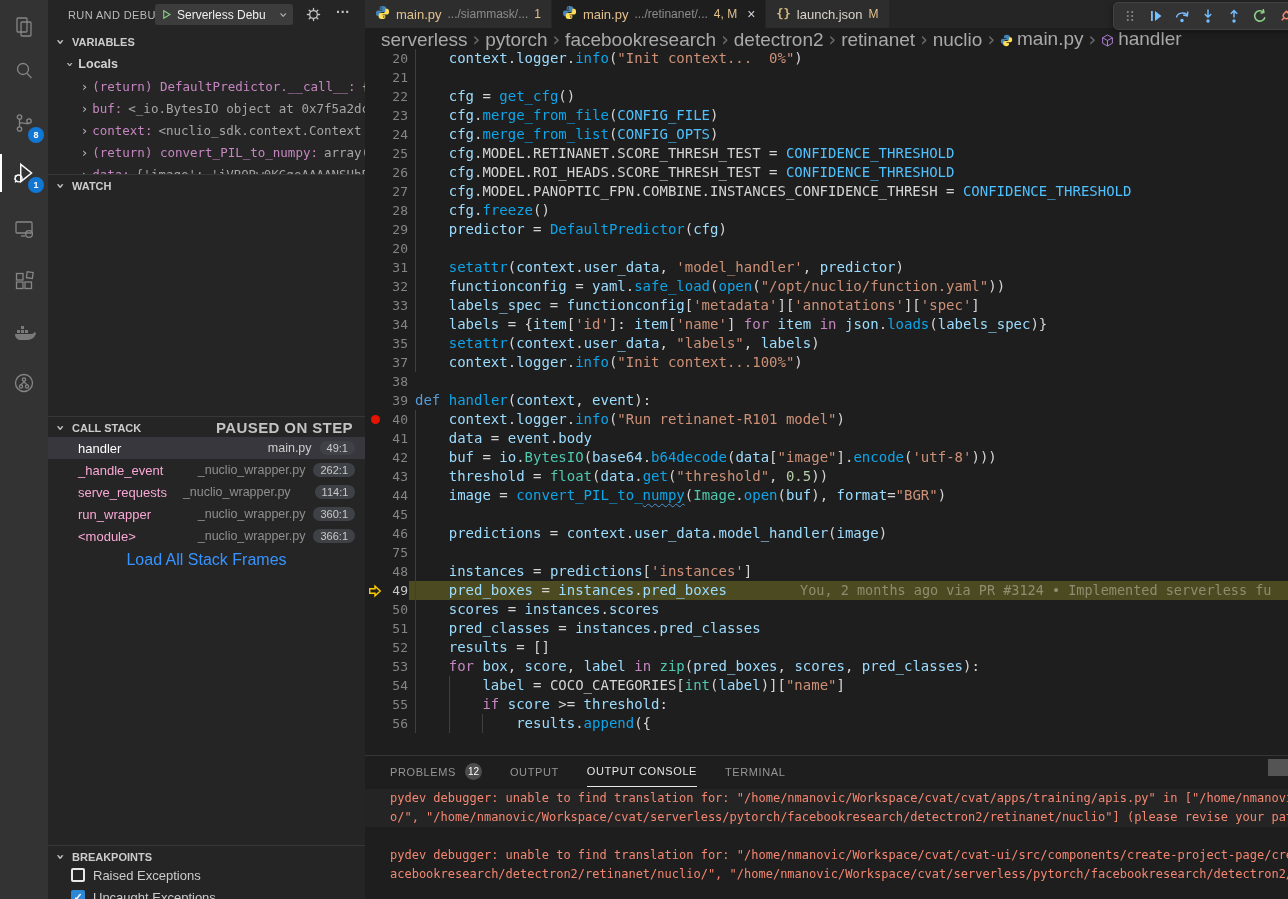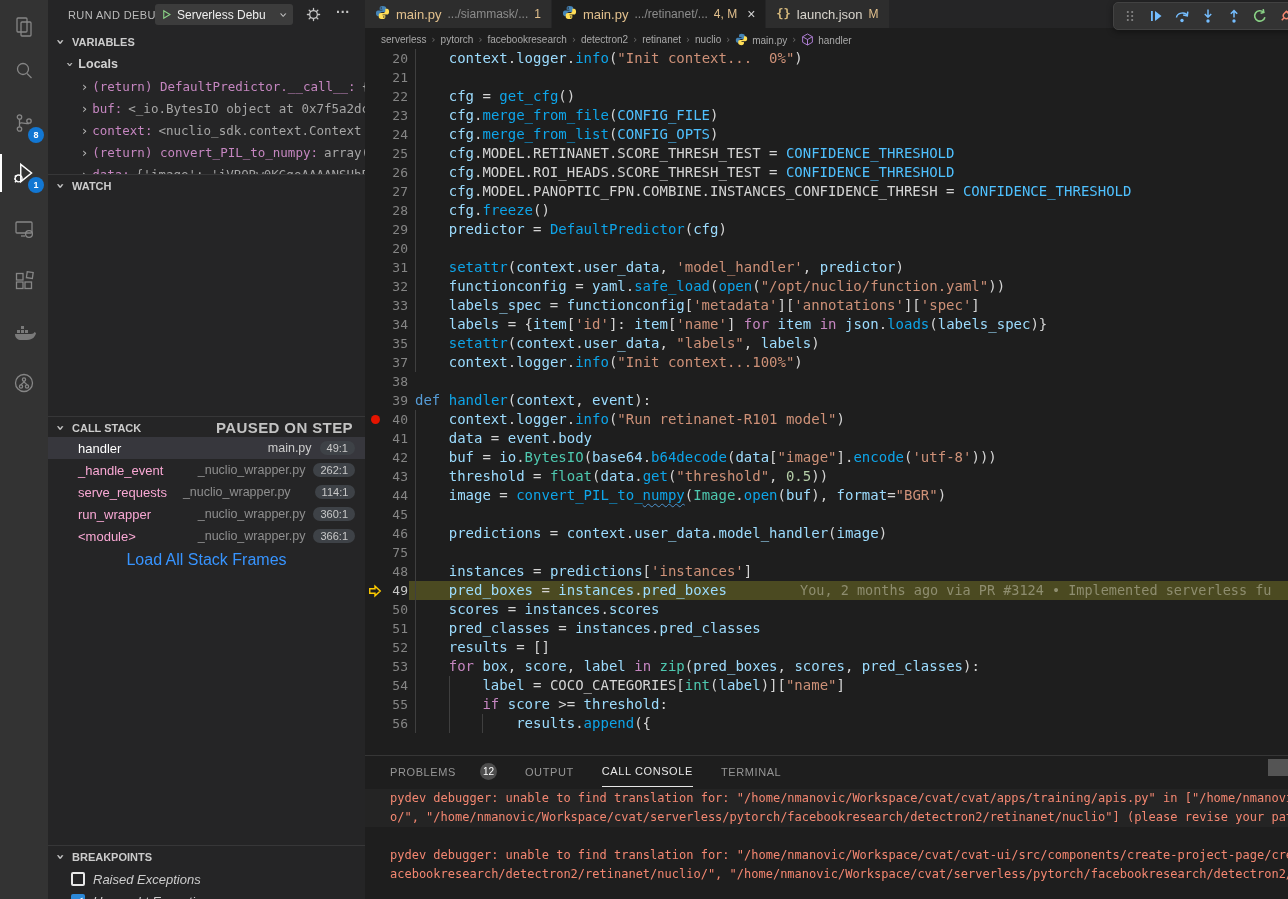--- a/index.html
+++ b/index.html
@@ -35,38 +35,38 @@
   .vval{color:#a6a6a6;font-family:"DejaVu Sans Mono",monospace;font-size:12.5px;margin-left:6px;}
   .stack-row{position:absolute;left:0;right:0;height:22px;display:flex;align-items:center;font-size:13px;padding:0 10px 0 30px;box-sizing:border-box;}
   .stack-row.sel{background:#37373d;}
   .stack-row .fname{color:#f9a8d4;flex:0 0 auto;}
   .stack-row.sel .fname{color:#ffffff;}
   .stack-row .ffile{color:#8f8f8f;margin-left:auto;margin-right:8px;font-size:12.5px;}
   .stack-row.sel .ffile{color:#cccccc;}
   .stack-badge{background:#3e4247;color:#c9c9c9;font-size:11px;border-radius:9px;padding:1px 7px;}
   .stack-link{position:absolute;left:0;right:0;top:549px;height:22px;display:flex;align-items:center;justify-content:center;
               color:#3794ff;font-size:16px;cursor:pointer;}
-  .bp-row{position:absolute;left:0;right:0;height:22px;display:flex;align-items:center;padding-left:23px;font-size:13px;color:#cccccc;gap:8px;font-style:italic;}
+  .bp-row{position:absolute;left:0;right:0;height:22px;display:flex;align-items:flex-start;padding-left:23px;font-size:13px;color:#cccccc;gap:8px;}
   .cbx{width:14px;height:14px;box-sizing:border-box;border:2px solid #e8e8e8;border-radius:2px;background:transparent;flex:0 0 auto;}
   .cbx.checked{border-color:#2b88d8;background:#2b88d8;color:#fff;font-size:11px;line-height:11px;text-align:center;font-weight:bold;}
 
   
   #editor{position:absolute;left:365px;top:0;width:923px;height:899px;background:#1e1e1e;}
   #tabbar{position:absolute;left:0;top:0;right:0;height:28px;background:#252526;display:flex;}
   .tab{height:28px;display:flex;align-items:center;gap:6px;padding:0 10px;background:#2d2d2d;border-right:1px solid #252526;
        box-sizing:border-box;font-size:13px;cursor:pointer;}
   .tab.active{background:#1e1e1e;}
   .tab .label{color:#d8d4cc;}
   .tab.mod .label{color:#e2c08d;}
   .tab .desc{color:#8c8c8c;font-size:12px;}
   .tab .tbadge{color:#e2c08d;font-size:12px;}
   .tab .close{color:#d4d4d4;font-size:14px;margin-left:4px;}
   .json-ico{color:#d7ba7d;font-weight:bold;font-size:12px;font-family:"DejaVu Sans Mono",monospace;}
   #breadcrumbs{position:absolute;left:0;top:28px;right:0;height:22px;display:flex;align-items:center;padding-left:16px;
-               font-size:10px;color:#a9a9a9;white-space:nowrap;}
+               font-size:19px;color:#a9a9a9;white-space:nowrap;}
   .bc-sep{color:#6a6a6a;margin:0 5px;font-family:"DejaVu Sans",sans-serif;}
   .crumb{cursor:pointer;}
   #breadcrumbs .ico{display:inline-flex;margin-right:4px;vertical-align:-2px;}
 
   
   #code{position:absolute;left:0;top:49px;right:0;height:706px;overflow:hidden;
         font-family:"DejaVu Sans Mono",monospace;font-size:14px;}
   .cline{position:relative;height:19px;line-height:19px;white-space:pre;}
   .cur-bg{position:absolute;left:44px;right:0;top:0;bottom:0;background:#4b4a21;}
   .guide{position:absolute;top:0;bottom:0;width:1px;background:#3f3f3f;}
@@ -80,21 +80,21 @@
   .sq{text-decoration:underline wavy #4e94ce 1px;text-underline-offset:3px;}
 
   
   #dbg-toolbar{position:absolute;left:1113px;top:2px;height:26px;background:#333333;border:1px solid #424242;border-radius:5px;
                box-shadow:0 2px 6px rgba(0,0,0,.4);display:flex;align-items:center;padding:0 4px;gap:2px;z-index:30;}
   .dbg-btn{width:24px;height:22px;display:flex;align-items:center;justify-content:center;border-radius:4px;cursor:pointer;}
 
   
   #panel{position:absolute;left:0;top:755px;right:0;bottom:0;background:#1e1e1e;border-top:1px solid rgba(128,128,128,.25);}
   #panel-tabs{height:31px;display:flex;align-items:center;padding-left:25px;gap:28px;font-size:11px;letter-spacing:.6px;color:#969696;}
-  .panel-tab{height:30px;display:flex;align-items:center;gap:24px;cursor:pointer;box-sizing:border-box;}
+  .panel-tab{height:30px;display:flex;align-items:center;gap:9px;cursor:pointer;box-sizing:border-box;}
   .panel-tab.active{color:#e7e7e7;border-bottom:1px solid #e7e7e7;}
   .pbadge{min-width:17px;height:17px;border-radius:9px;background:#4d4d4d;color:#ffffff;font-size:10px;letter-spacing:0;
           display:flex;align-items:center;justify-content:center;}
   #console{position:absolute;left:0;top:33px;right:0;bottom:0;overflow:hidden;
            font-family:"DejaVu Sans Mono",monospace;font-size:12px;line-height:19px;color:#f48771;white-space:pre;}
   .console-msg{padding:0 0 0 25px;}
   .console-msg.hl{background:#242424;}
   .console-msg + .console-msg{margin-top:19px;}
   #panel-scroll{position:absolute;right:0;top:3px;width:20px;height:17px;background:#545454;}
 </style>
@@ -374,21 +374,21 @@
   <div id="panel">
     <div id="panel-tabs">
       <div class="panel-tab">
         <span>PROBLEMS</span>
         <span class="pbadge">12</span>
       </div>
       <div class="panel-tab">
           <span>OUTPUT</span>
         </div>
       <div class="panel-tab active">
-          <span>CALL CONSOLE</span>
+          <span>OUTPUT CONSOLE</span>
         </div>
       <div class="panel-tab">
           <span>TERMINAL</span>
         </div>
     </div>
     <div id="console"><div class="console-msg hl"><div>pydev debugger: unable to find translation for: "/home/nmanovic/Workspace/cvat/cvat/apps/training/apis.py" in ["/home/nmanovic/Workspace/cvat/serverless/pytorch/foolwood/siammask/nucli</div><div>o/", "/home/nmanovic/Workspace/cvat/serverless/pytorch/facebookresearch/detectron2/retinanet/nuclio"] (please revise your path mappings)</div></div><div class="console-msg"><div>pydev debugger: unable to find translation for: "/home/nmanovic/Workspace/cvat/cvat-ui/src/components/create-project-page/create-project-content.tsx" in ["/home/nmanovic/Workspace/cvat/serverless/pytorch/f</div><div>acebookresearch/detectron2/retinanet/nuclio/", "/home/nmanovic/Workspace/cvat/serverless/pytorch/facebookresearch/detectron2/retinanet/nuclio"]</div></div></div>
     <div id="panel-scroll"></div>
   </div>
 </div>
 

